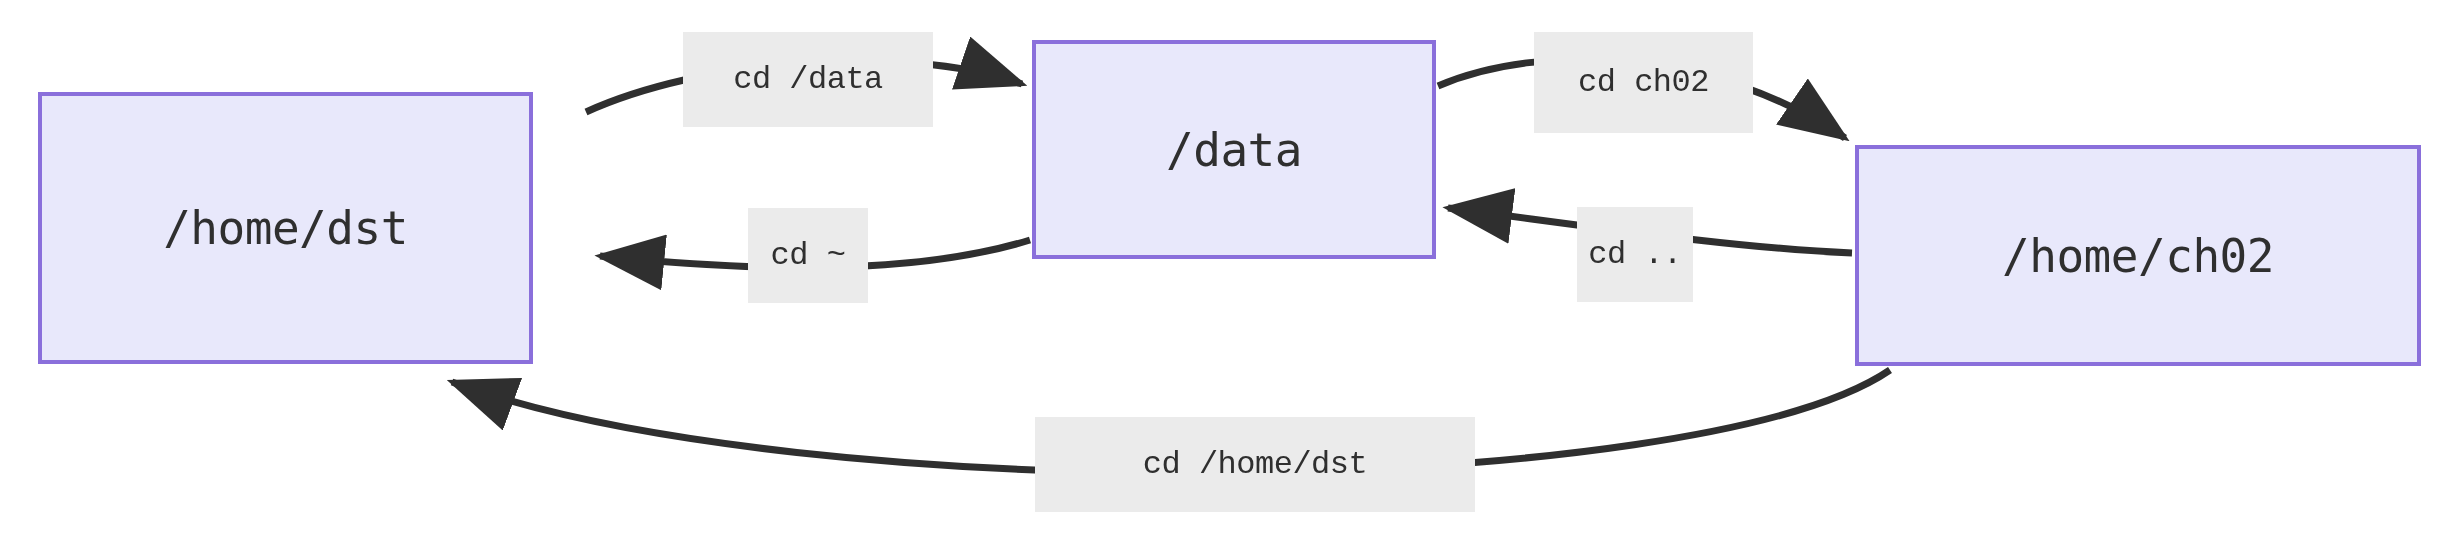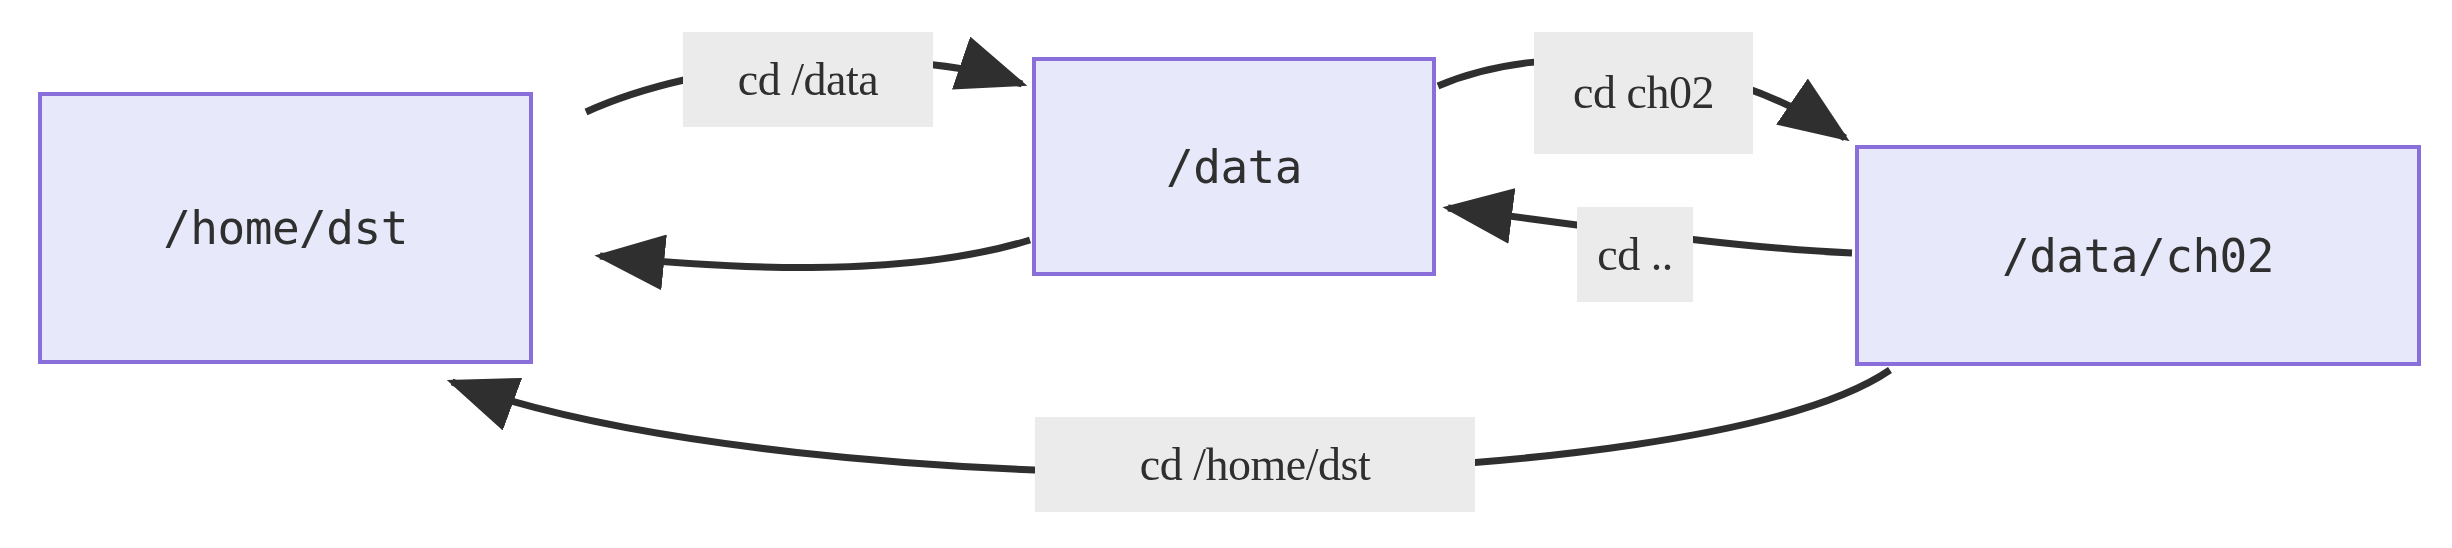--- a/index.html
+++ b/index.html
@@ -43,22 +43,22 @@
     position: absolute;
     box-sizing: border-box;
     background: #ebebeb;
     display: flex;
     align-items: center;
     justify-content: center;
     z-index: 3;
     padding: 0 6px;
   }
   .edge-label-text {
-    font-family: Liberation Serif, serif;
-    font-size: 46px;
+    font-family: Liberation Mono, monospace;
+    font-size: 32px;
     color: #2f2f2f;
     letter-spacing: -0.5px;
     white-space: nowrap;
     line-height: 1;
   }
 </style>
 </head>
 <body>
 
 <div id="diagram-root">
@@ -78,34 +78,37 @@
 
     <path d="M 1852 253 C 1730 248 1560 222 1448 208" fill="none" stroke="#2f2f2f" stroke-width="7" marker-end="url(#arrowhead)"></path>
 
     <path d="M 1890 370 C 1700 500 800 510 452 382" fill="none" stroke="#2f2f2f" stroke-width="7" marker-end="url(#arrowhead)"></path>
   </svg>
 
   <div class="node-box" style="left:38px; top:92px; width:495px; height:272px;">
     <span class="node-label">/home/dst</span>
   </div>
 
-  <div class="node-box" style="left:1032px; top:57px; width:404px; height:219px;">
+  <div class="node-box" style="left:1032px; top:40px; width:404px; height:219px;">
     <span class="node-label">/data</span>
   </div>
 
   <div class="node-box" style="left:1855px; top:145px; width:566px; height:221px;">
-    <span class="node-label">/data/ch02</span>
+    <span class="node-label">/home/ch02</span>
   </div>
 
   <div class="edge-label" style="left:683px; top:32px; width:250px; height:95px;">
     <span class="edge-label-text">cd /data</span>
   </div>
 
+  <div class="edge-label" style="left:748px; top:208px; width:120px; height:95px;">
+    <span class="edge-label-text">cd ~</span>
+  </div>
 
-  <div class="edge-label" style="left:1534px; top:32px; width:219px; height:122px;">
+  <div class="edge-label" style="left:1534px; top:32px; width:219px; height:101px;">
     <span class="edge-label-text">cd ch02</span>
   </div>
 
   <div class="edge-label" style="left:1577px; top:207px; width:116px; height:95px;">
     <span class="edge-label-text">cd ..</span>
   </div>
 
   <div class="edge-label" style="left:1035px; top:417px; width:440px; height:95px;">
     <span class="edge-label-text">cd /home/dst</span>
   </div>

